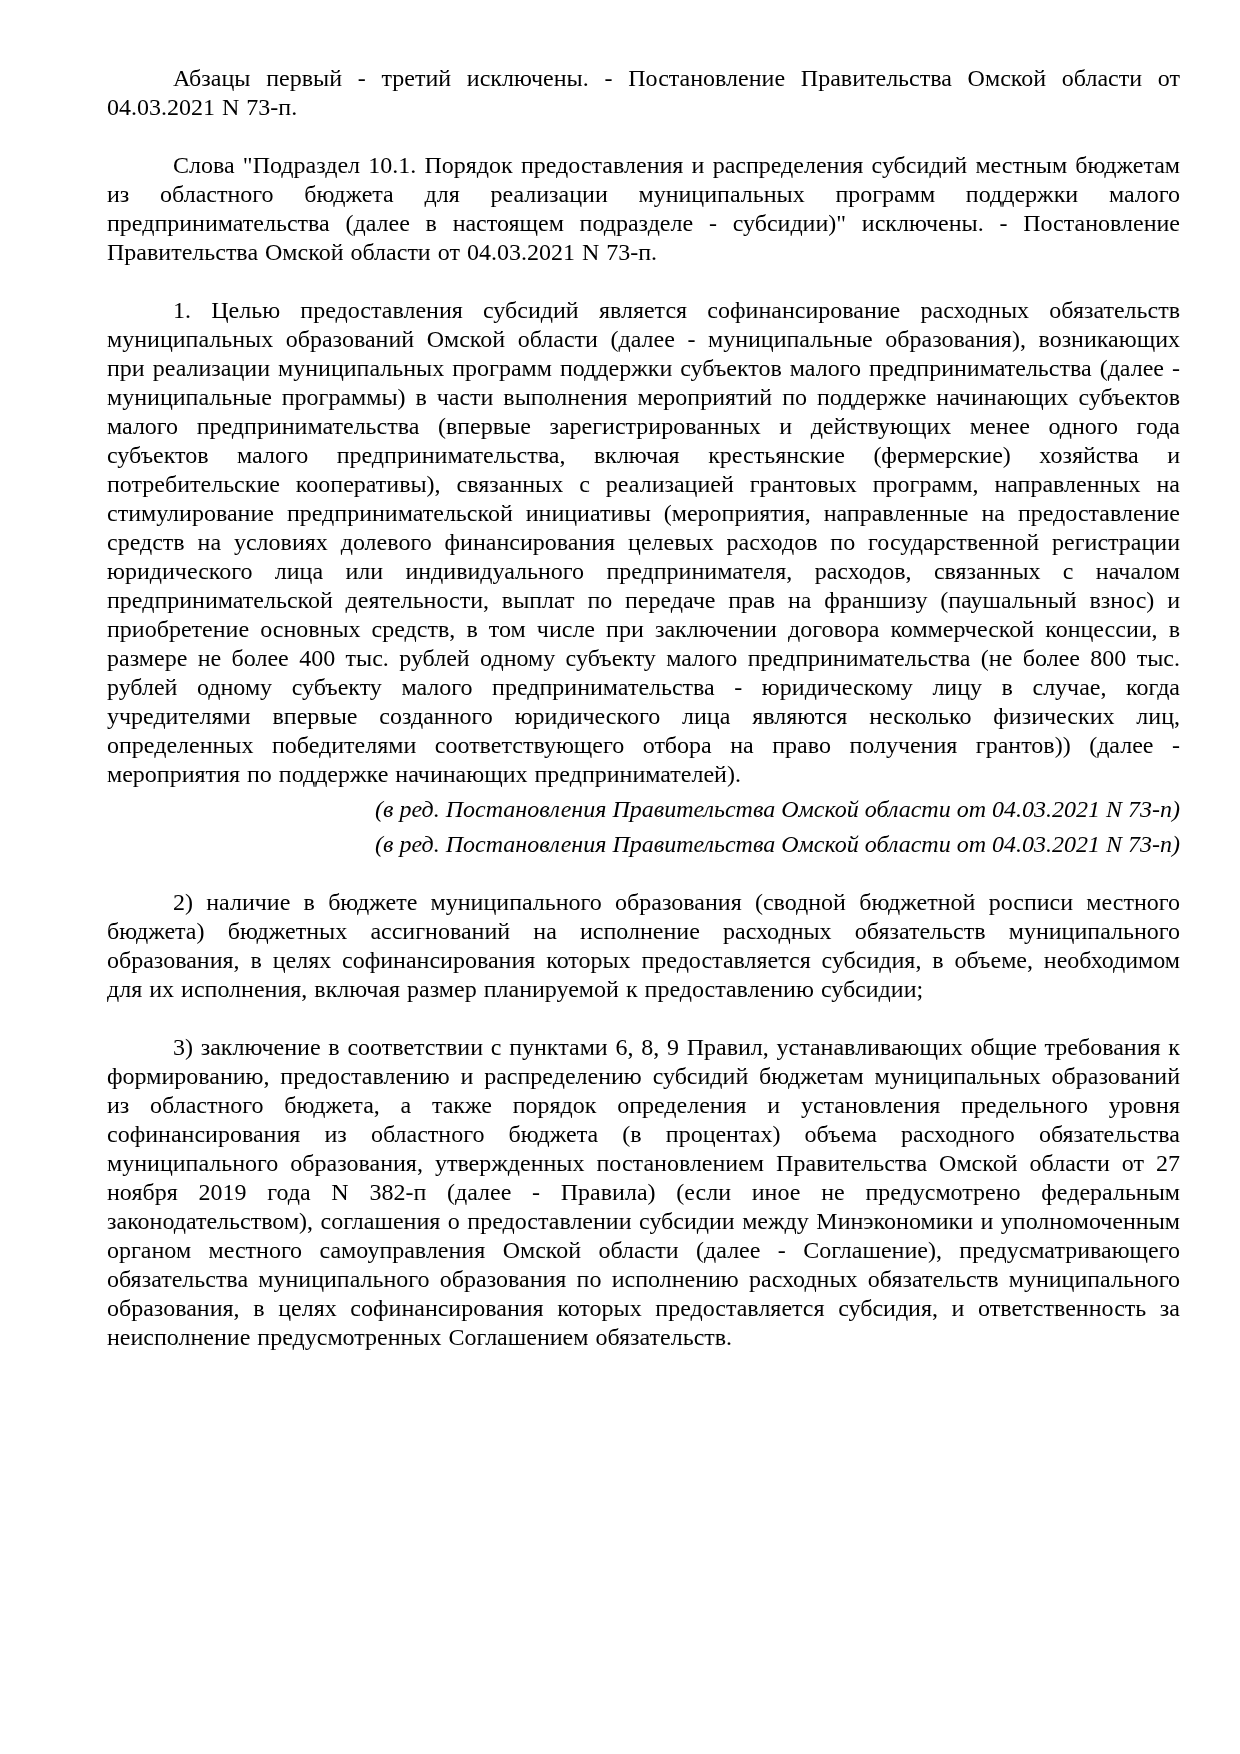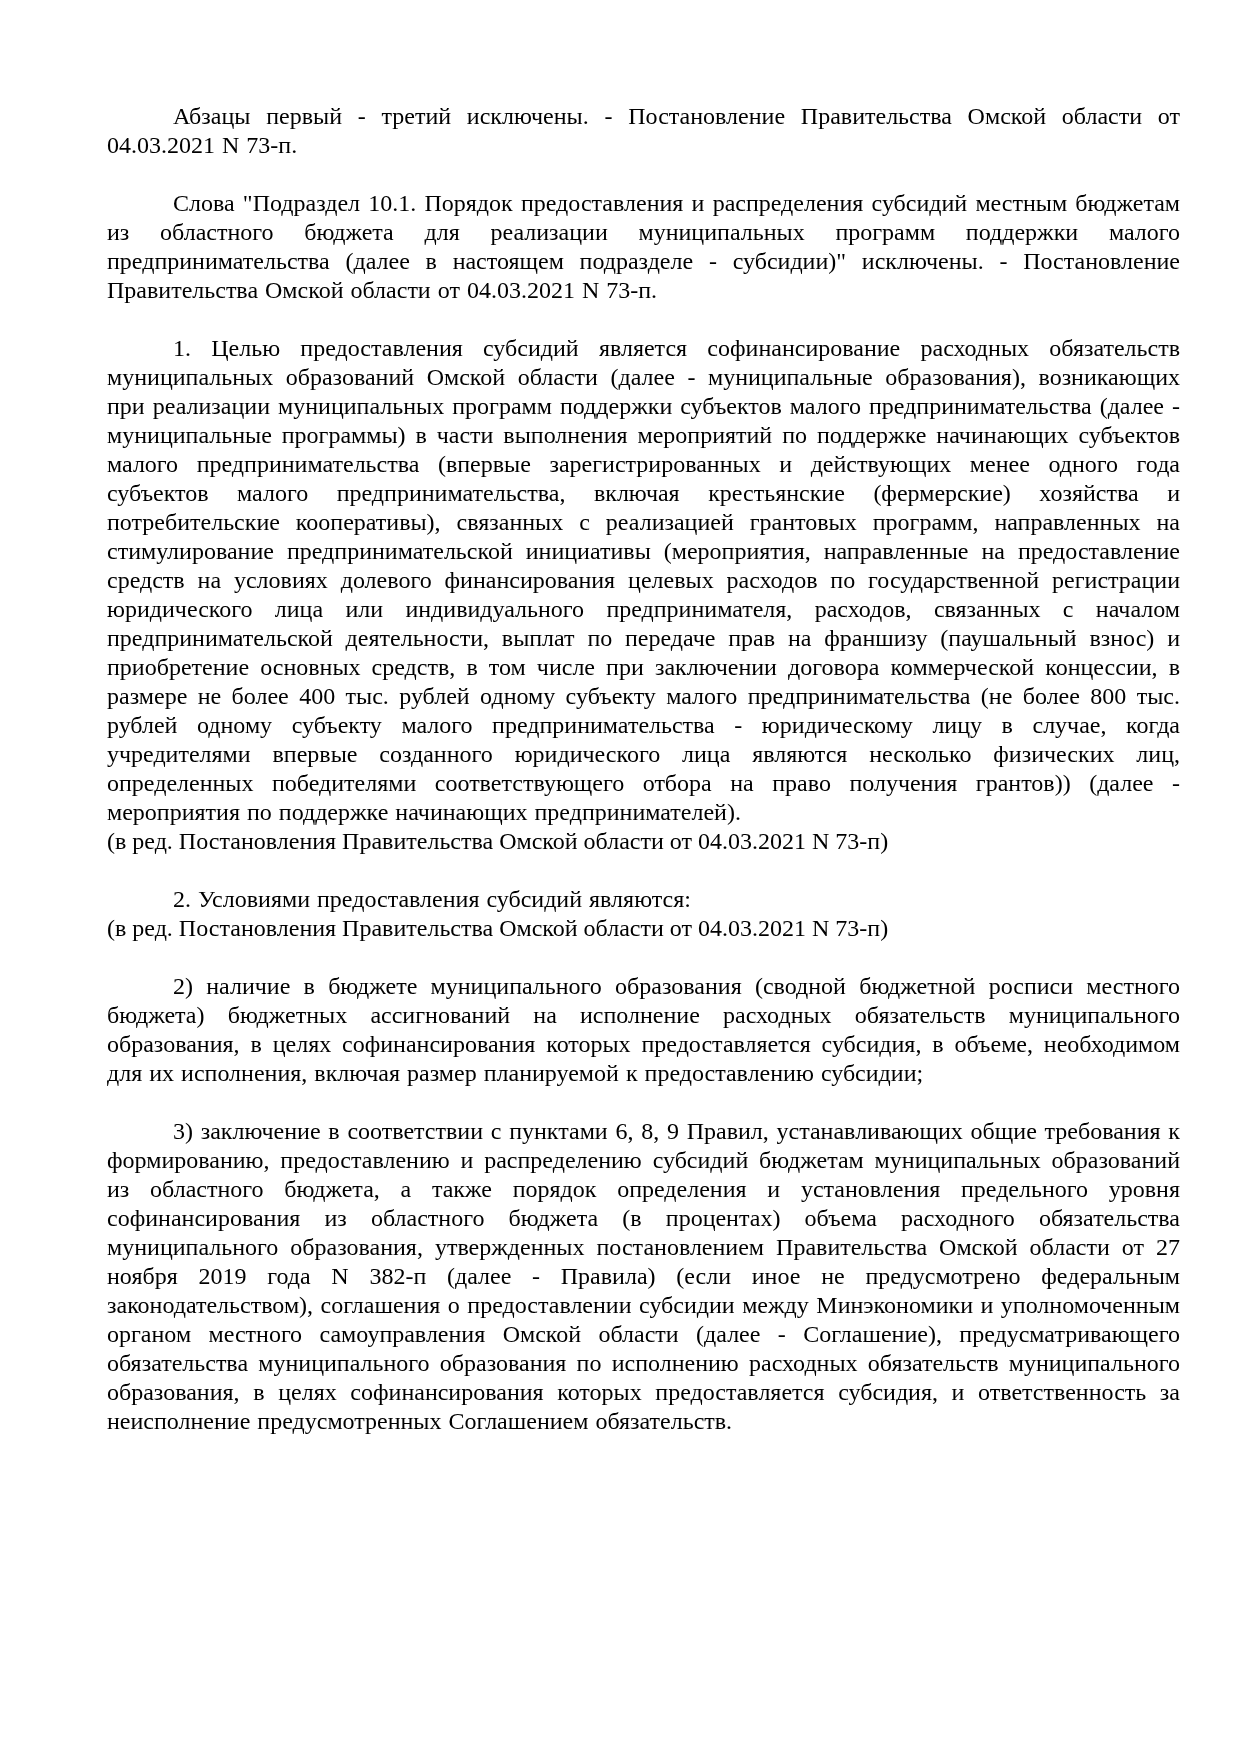--- a/index.html
+++ b/index.html
@@ -6,48 +6,48 @@
     margin: 0;
     padding: 0;
     background: #ffffff;
   }
   .page {
     position: relative;
     width: 1240px;
     height: 1754px;
     background: #ffffff;
     box-sizing: border-box;
-    padding: 102px 60px 0 107px;
+    padding: 64px 60px 0 107px;
     color: #000000;
     font-family: "Liberation Serif", "DejaVu Serif", serif;
     font-size: 24px;
     line-height: 29px;
     overflow: hidden;
   }
   .para {
     margin: 29px 0 0 0;
     text-align: justify;
     text-indent: 66px;
     word-spacing: 1px;
   }
   .para.first {
     margin-top: 0;
   }
   .para.attached {
-    margin-top: 0;
+    margin-top: 6px;
     text-indent: 0;
-    text-align: left;
+    text-align: right;
     word-spacing: normal;
+    font-style: italic;
   }
 </style>
 </head>
 <body>
 
 <div class="page">
   <p class="para first">Абзацы первый - третий исключены. - Постановление Правительства Омской области от 04.03.2021 N 73-п.</p>
   <p class="para">Слова "Подраздел 10.1. Порядок предоставления и распределения субсидий местным бюджетам из областного бюджета для реализации муниципальных программ поддержки малого предпринимательства (далее в настоящем подразделе - субсидии)" исключены. - Постановление Правительства Омской области от 04.03.2021 N 73-п.</p>
   <p class="para">1. Целью предоставления субсидий является софинансирование расходных обязательств муниципальных образований Омской области (далее - муниципальные образования), возникающих при реализации муниципальных программ поддержки субъектов малого предпринимательства (далее - муниципальные программы) в части выполнения мероприятий по поддержке начинающих субъектов малого предпринимательства (впервые зарегистрированных и действующих менее одного года субъектов малого предпринимательства, включая крестьянские (фермерские) хозяйства и потребительские кооперативы), связанных с реализацией грантовых программ, направленных на стимулирование предпринимательской инициативы (мероприятия, направленные на предоставление средств на условиях долевого финансирования целевых расходов по государственной регистрации юридического лица или индивидуального предпринимателя, расходов, связанных с началом предпринимательской деятельности, выплат по передаче прав на франшизу (паушальный взнос) и приобретение основных средств, в том числе при заключении договора коммерческой концессии, в размере не более 400 тыс. рублей одному субъекту малого предпринимательства (не более 800 тыс. рублей одному субъекту малого предпринимательства - юридическому лицу в случае, когда учредителями впервые созданного юридического лица являются несколько физических лиц, определенных победителями соответствующего отбора на право получения грантов)) (далее - мероприятия по поддержке начинающих предпринимателей).</p>
   <p class="para attached">(в ред. Постановления Правительства Омской области от 04.03.2021 N 73-п)</p>
-  <p class="para">2. Условиями предоставления субсидий являются:</p>
   <p class="para attached">(в ред. Постановления Правительства Омской области от 04.03.2021 N 73-п)</p>
   <p class="para">2) наличие в бюджете муниципального образования (сводной бюджетной росписи местного бюджета) бюджетных ассигнований на исполнение расходных обязательств муниципального образования, в целях софинансирования которых предоставляется субсидия, в объеме, необходимом для их исполнения, включая размер планируемой к предоставлению субсидии;</p>
   <p class="para">3) заключение в соответствии с пунктами 6, 8, 9 Правил, устанавливающих общие требования к формированию, предоставлению и распределению субсидий бюджетам муниципальных образований из областного бюджета, а также порядок определения и установления предельного уровня софинансирования из областного бюджета (в процентах) объема расходного обязательства муниципального образования, утвержденных постановлением Правительства Омской области от 27 ноября 2019 года N 382-п (далее - Правила) (если иное не предусмотрено федеральным законодательством), соглашения о предоставлении субсидии между Минэкономики и уполномоченным органом местного самоуправления Омской области (далее - Соглашение), предусматривающего обязательства муниципального образования по исполнению расходных обязательств муниципального образования, в целях софинансирования которых предоставляется субсидия, и ответственность за неисполнение предусмотренных Соглашением обязательств.</p>
 </div>
 
 </body></html>

